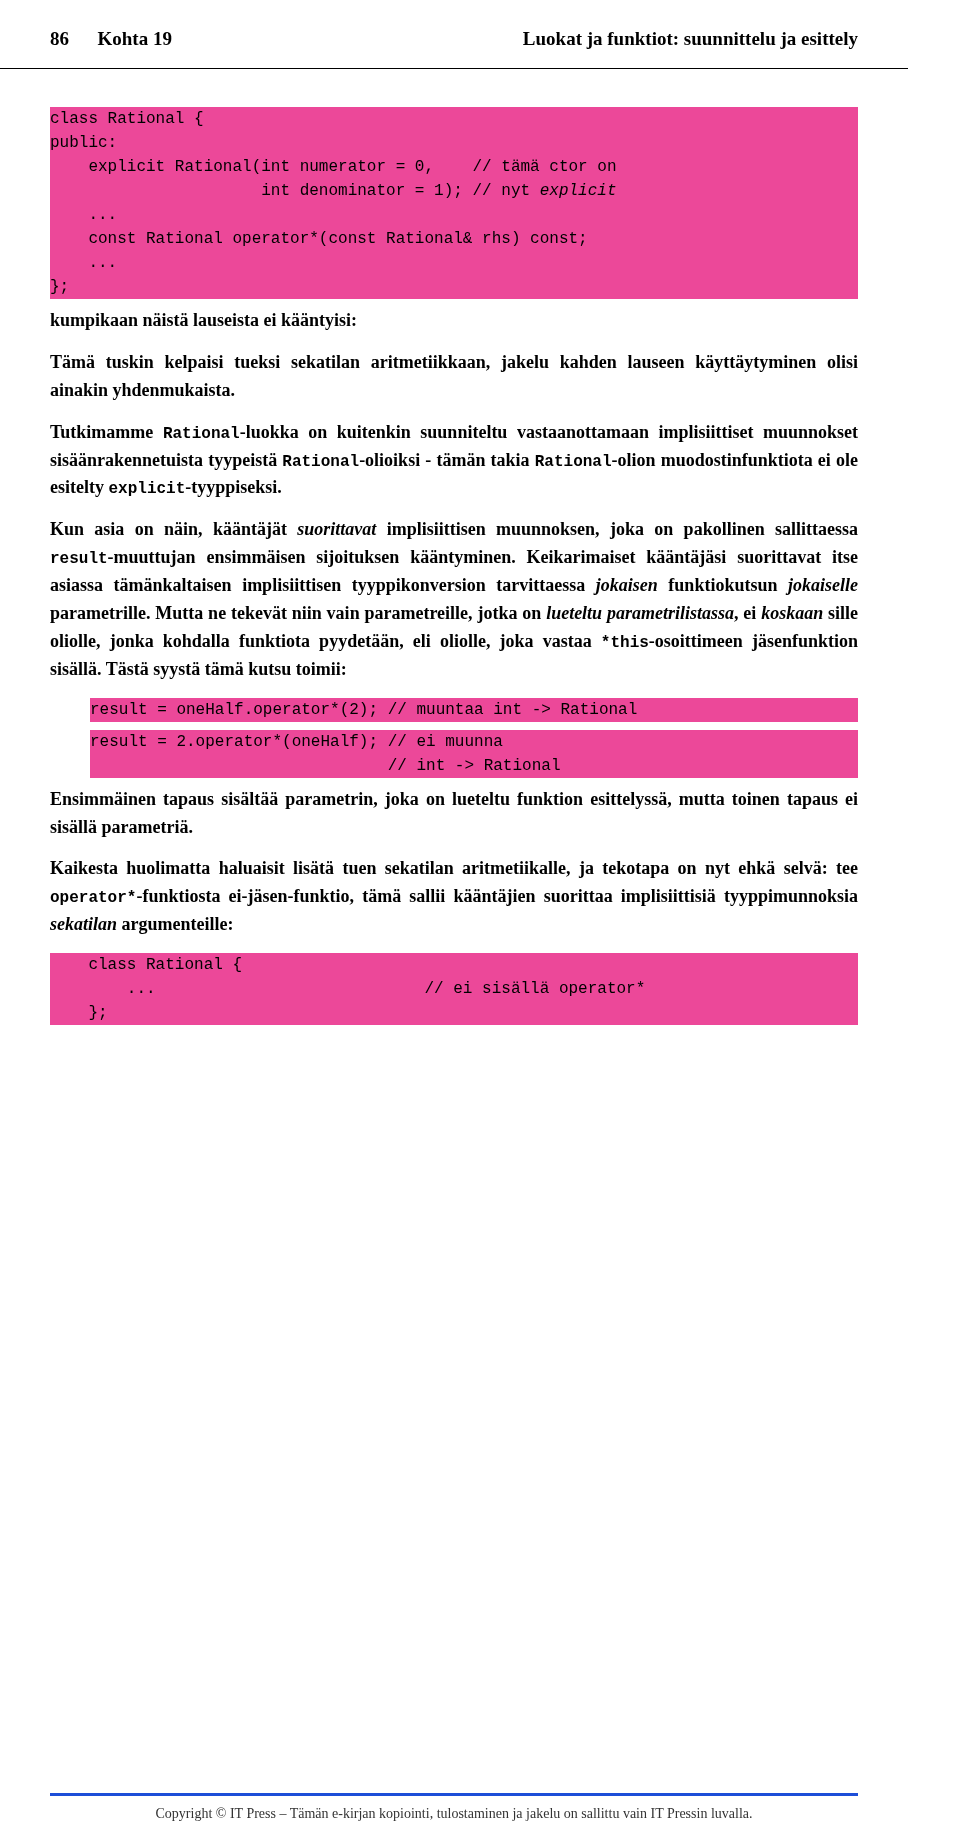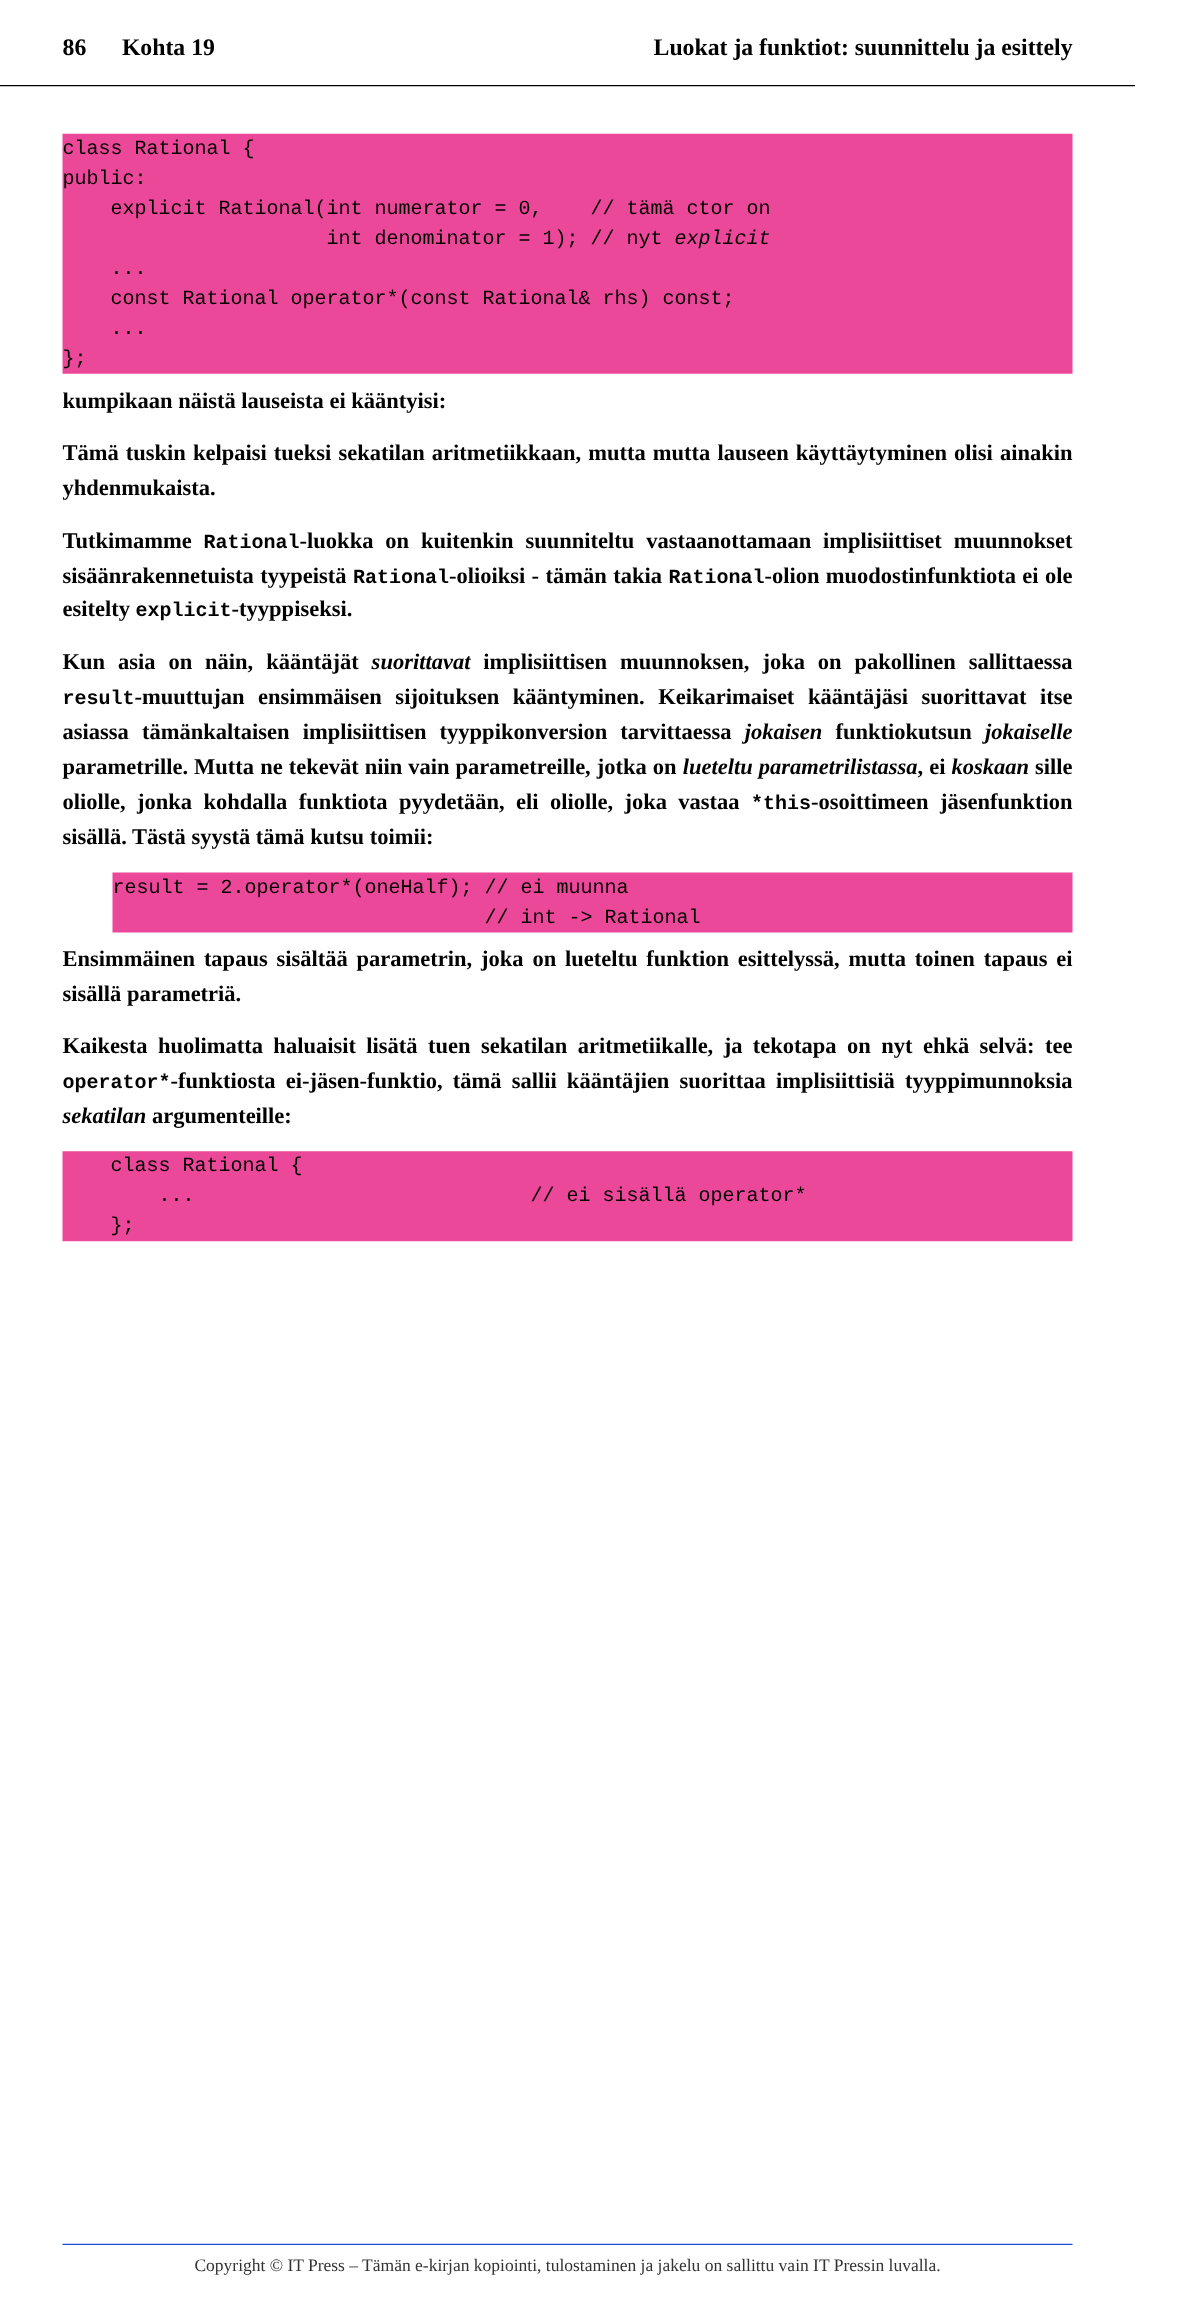--- a/index.html
+++ b/index.html
@@ -68,21 +68,21 @@
       margin-left: 40px;
     }
     .footer {
       position: absolute;
       bottom: 18px;
       left: 0;
       right: 0;
       text-align: center;
       font-size: 14px;
       color: #333;
-      border-top: 1px solid #1d4ed8;
+      border-top: 3px solid #1d4ed8;
       padding-top: 10px;
       margin: 0 50px;
     }
   </style>
 </head>
 <body>
 
 <div class="page">
 
   <div class="header">
@@ -103,30 +103,31 @@
     ...
     const Rational operator*(const Rational&amp; rhs) const;
     ...
 };</div>
 
     <p>
       <span>kumpikaan näistä lauseista ei kääntyisi:</span>
     </p>
 
 
-    <p>Tämä tuskin kelpaisi tueksi sekatilan aritmetiikkaan, mutta mutta lauseen käyttäytyminen olisi ainakin yhdenmukaista.</p>
+    <p>Tämä tuskin kelpaisi tueksi sekatilan aritmetiikkaan, jakelu kahden lauseen käyttäytyminen olisi ainakin yhdenmukaista.</p>
 
     <p>
       Tutkimamme <span class="code-inline">Rational</span>-luokka on kuitenkin suunniteltu vastaanottamaan implisiittiset muunnokset sisäänrakennetuista tyypeistä <span class="code-inline">Rational</span>-olioiksi - tämän takia <span class="code-inline">Rational</span>-olion muodostinfunktiota ei ole esitelty <span class="code-inline">explicit</span>-tyyppiseksi.
     </p>
 
     <p>
       Kun asia on näin, kääntäjät <span class="italic">suorittavat</span> implisiittisen muunnoksen, joka on pakollinen sallittaessa <span class="code-inline">result</span>-muuttujan ensimmäisen sijoituksen kääntyminen. Keikarimaiset kääntäjäsi suorittavat itse asiassa tämänkaltaisen implisiittisen tyyppikonversion tarvittaessa <span class="italic">jokaisen</span> funktiokutsun <span class="italic">jokaiselle</span> parametrille. Mutta ne tekevät niin vain parametreille, jotka on <span class="italic">lueteltu parametrilistassa</span>, ei <span class="italic">koskaan</span> sille oliolle, jonka kohdalla funktiota pyydetään, eli oliolle, joka vastaa <span class="code-inline">*this</span>-osoittimeen jäsenfunktion sisällä. Tästä syystä tämä kutsu toimii:
     </p>
 
+    <div class="code-block indented">result = oneHalf.operator*(2); // muuntaa int -&gt; Rational</div>
 
 
     <div class="code-block indented">result = 2.operator*(oneHalf); // ei muunna
                                // int -&gt; Rational</div>
 
     <p>Ensimmäinen tapaus sisältää parametrin, joka on lueteltu funktion esittelyssä, mutta toinen tapaus ei sisällä parametriä.</p>
 
     <p>
       Kaikesta huolimatta haluaisit lisätä tuen sekatilan aritmetiikalle, ja tekotapa on nyt ehkä selvä: tee <span class="code-inline">operator*</span>-funktiosta ei-jäsen-funktio, tämä sallii kääntäjien suorittaa implisiittisiä tyyppimunnoksia <span class="italic">sekatilan</span> argumenteille:
     </p>

